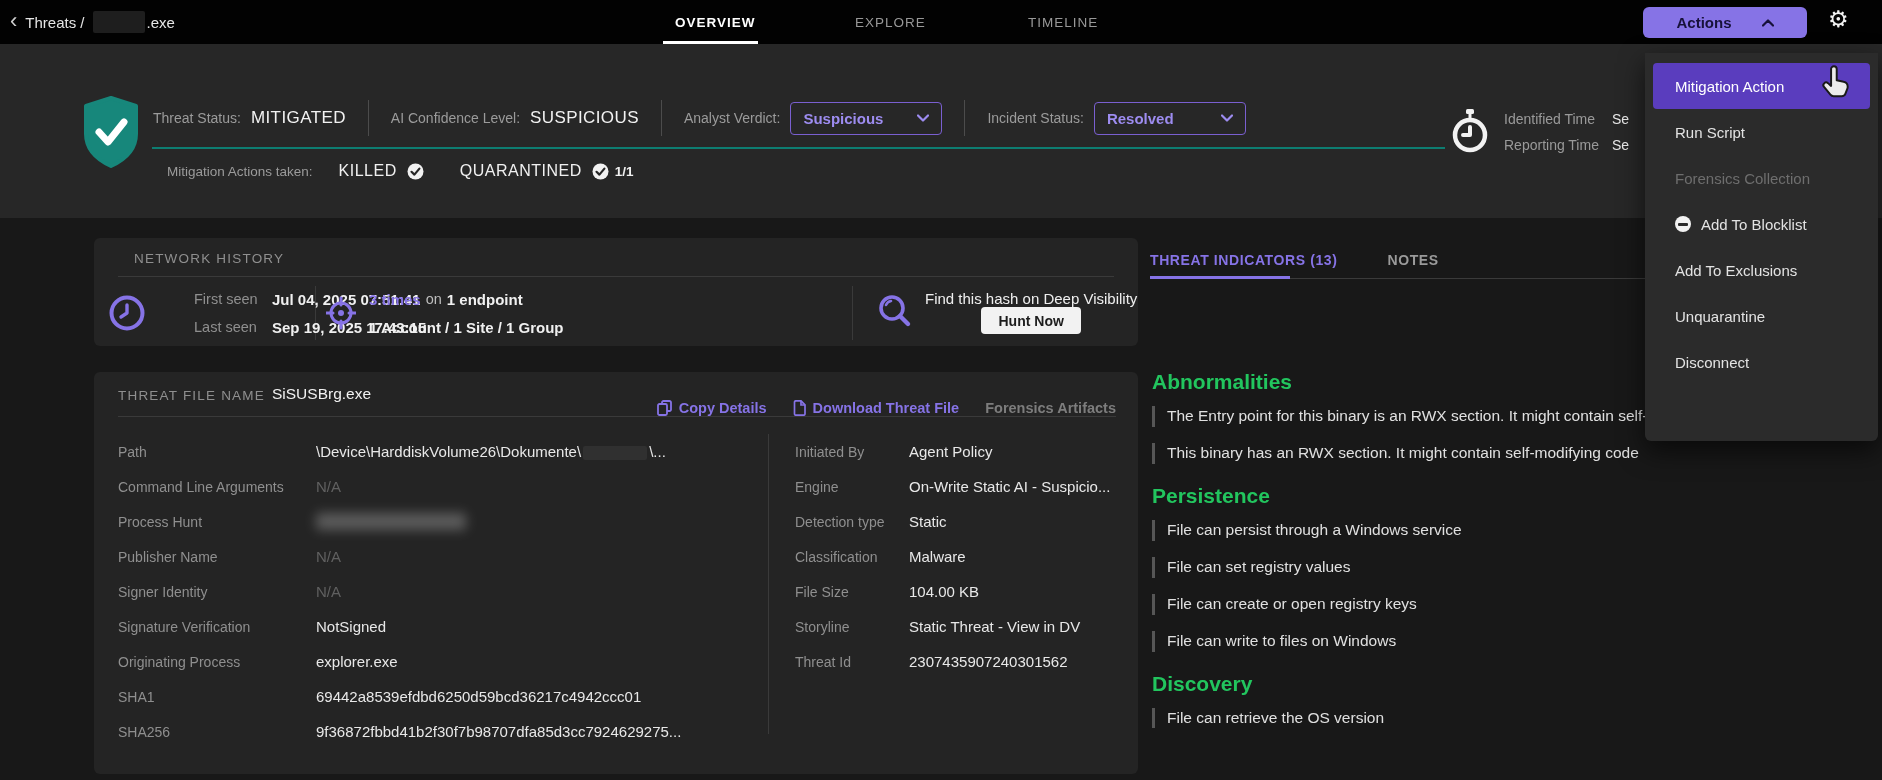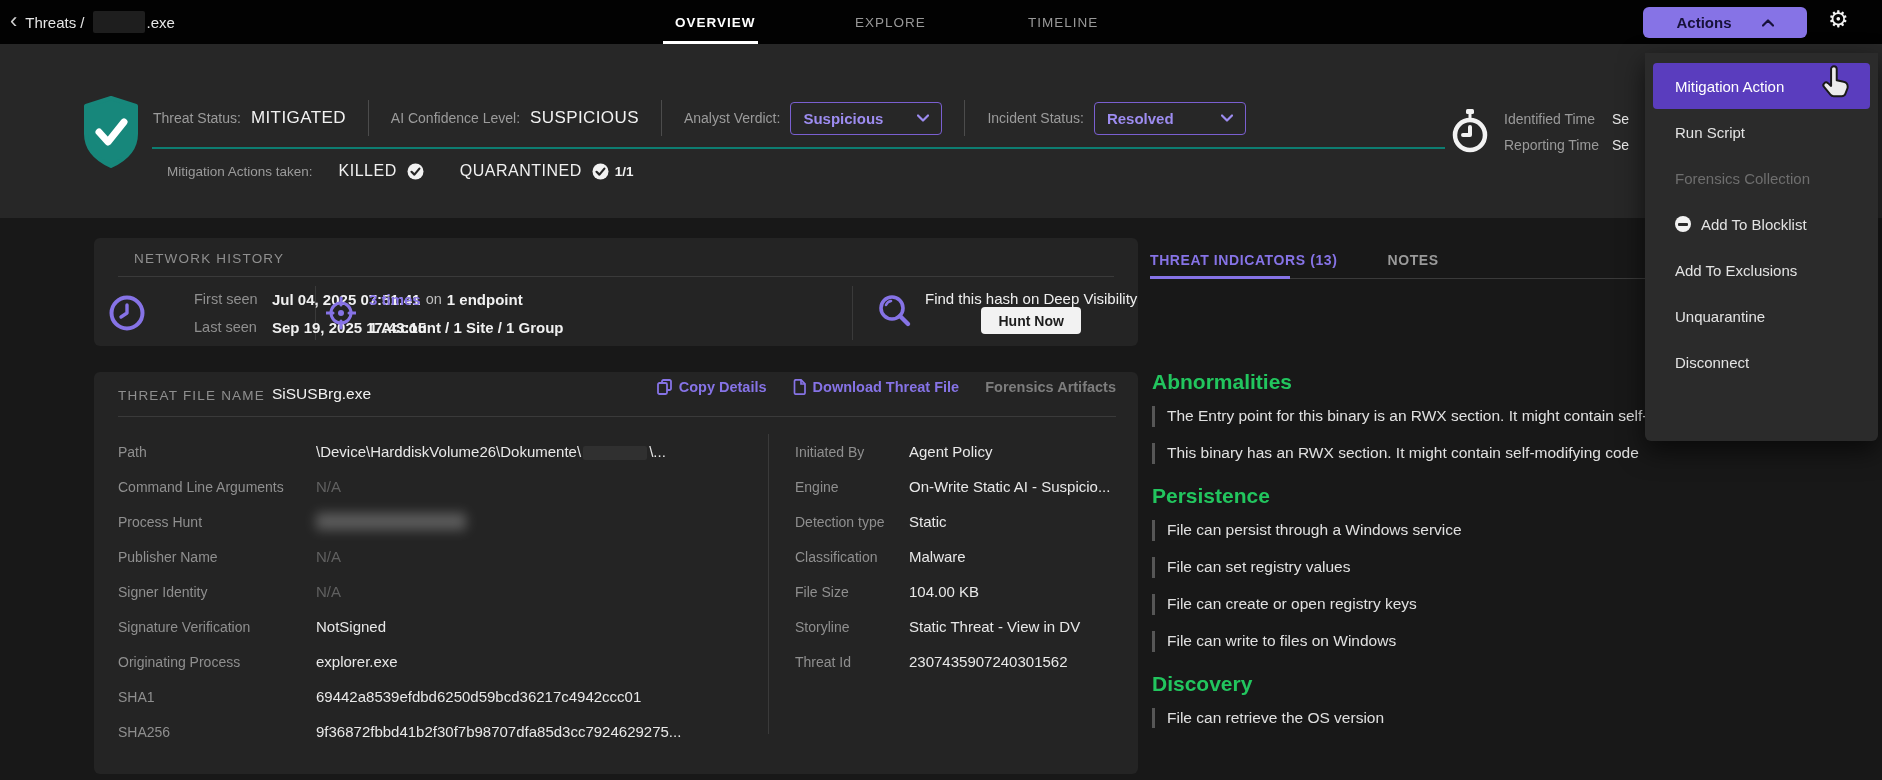--- a/index.html
+++ b/index.html
@@ -59,21 +59,21 @@
   .link{color:#8673e6;cursor:pointer;}
   .nh-plain{color:#bdbdbd;}
   .hunt-col{display:flex;flex-direction:column;align-items:center;gap:0;padding-top:2px;}
   .hunt-text{font-size:15px;color:#efefef;}
   .hunt-btn{width:100px;height:27px;background:#f2f2f2;border-radius:4px;color:#1d1d1d;
        font-weight:bold;font-size:14px;display:flex;align-items:center;justify-content:center;cursor:pointer;}
 
   #card2{left:94px;top:372px;width:1044px;height:402px;}
   .tf-label{position:absolute;left:24px;top:16px;font-size:13.5px;letter-spacing:1.2px;color:#8f8f8f;}
   .tf-name{position:absolute;left:178px;top:13px;font-size:15.5px;color:#f2f2f2;}
-  .tf-links{position:absolute;right:22px;top:7px;display:flex;gap:26px;align-items:center;}
+  .tf-links{position:absolute;right:22px;top:28px;display:flex;gap:26px;align-items:center;}
   .tf-link{display:flex;align-items:center;gap:7px;font-size:14.5px;font-weight:bold;color:#8673e6;cursor:pointer;}
   .tf-link.disabled{color:#7d7d7d;cursor:default;}
   .c2-divider{position:absolute;left:24px;right:22px;top:44px;height:1px;background:#3a3a3a;}
   .c2-vsep{position:absolute;left:674px;top:62px;height:300px;width:1px;background:#3a3a3a;}
   .detail-col{position:absolute;top:62px;display:flex;flex-direction:column;}
   .d-row{height:35px;display:flex;align-items:center;font-size:15px;}
   .d-label{color:#8f8f8f;font-size:14px;}
   .d-value{color:#e8e8e8;}
   .d-value.na{color:#606060;}
   .left-col .d-label{width:198px;}

